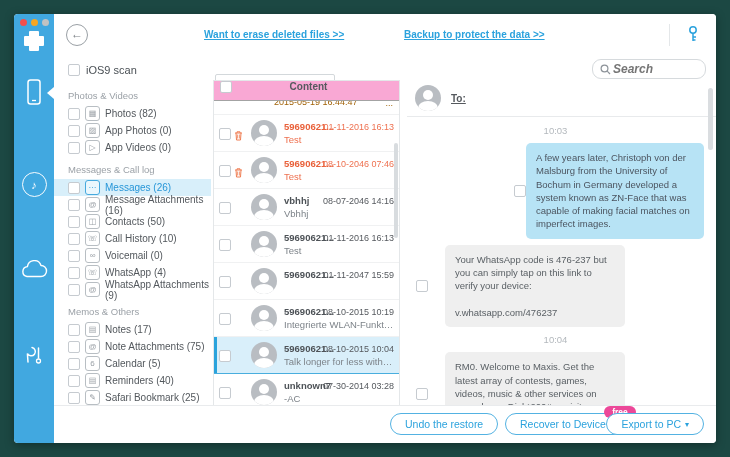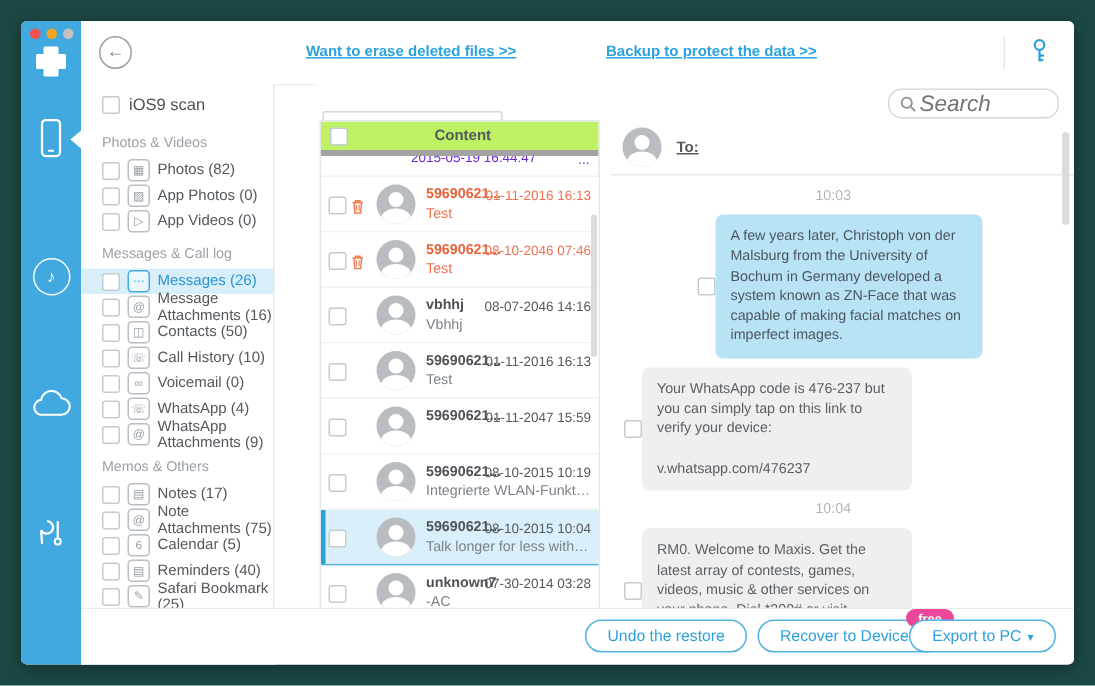--- a/index.html
+++ b/index.html
@@ -23,44 +23,44 @@
   .hdr{position:absolute;left:40px;right:0;top:0;height:42px;background:#fff;
        border-bottom:1px solid #ebedef;border-radius:0 4px 0 0;}
   .back{position:absolute;left:12px;top:10px;width:20px;height:20px;border:1px solid #9aa0a5;
         border-radius:50%;color:#7d8287;font-size:12px;line-height:19px;text-align:center;cursor:pointer;}
   .toplink{position:absolute;top:15px;font-size:10px;font-weight:bold;color:#2ba2dd;
         text-decoration:underline;cursor:pointer;}
   #link1{left:150px;} #link2{left:350px;}
   .hdiv{position:absolute;right:46px;top:10px;width:1px;height:22px;background:#e4e7e9;}
   .keybtn{position:absolute;right:14px;top:10px;cursor:pointer;}
   
-  .sidebar{position:absolute;left:40px;top:42px;width:129px;bottom:0;background:#fff;
+  .sidebar{position:absolute;left:40px;top:42px;width:158px;bottom:0;background:#fff;
         border-right:1px solid #e5e8ea;overflow:hidden;padding-top:5px;box-sizing:border-box;}
   .scanrow{display:flex;align-items:center;gap:6px;padding:3px 0 6px 14px;font-size:11px;color:#4a5055;}
   .sec{font-size:9.5px;color:#9ba1a7;padding:8px 0 4px 14px;}
   .sitem{display:flex;align-items:center;gap:5px;height:17px;padding-left:14px;font-size:10px;
         color:#53585d;cursor:pointer;}
   .sitem .glyph{width:13px;height:13px;border:1px solid #b8bec3;border-radius:3px;color:#9aa0a6;
         font-size:8px;display:flex;align-items:center;justify-content:center;flex:none;line-height:1;}
   .sitem.sel{background:#d8effa;color:#2796d8;}
   .sitem.sel .glyph{border-color:#45a9de;color:#45a9de;background:#eaf7fd;}
   .cb{width:10px;height:10px;border:1px solid #c6cbd0;border-radius:2px;background:#fff;flex:none;cursor:pointer;}
   
   .middle{position:absolute;left:197px;top:42px;width:196px;bottom:37px;background:#fff;}
   .filterbox{position:absolute;left:4px;top:18px;width:118px;height:18px;border:1px solid #d3d8db;
         border-radius:2px;display:flex;align-items:center;}
   .filterbox input{border:none;outline:none;flex:1;font-size:9.5px;color:#6b7177;padding:0 0 0 6px;
         font-family:"Liberation Sans",sans-serif;background:transparent;min-width:0;}
   .chev{color:#8a9095;font-size:8px;padding:0 5px;flex:none;}
   .listbox{position:absolute;left:2px;top:24px;width:187px;bottom:0;border:1px solid #e4e7e9;
         border-bottom:none;box-sizing:border-box;overflow:hidden;background:#fff;}
-  .lhead{height:19px;border-bottom:4px solid #a3a3a3;display:flex;align-items:center;background:#bef264;}
+  .lhead{height:19px;border-bottom:1px solid #a3a3a3;display:flex;background:#f9a8d4;}
   .lhead .cb{margin-left:6px;}
   .lhead .ht{flex:1;text-align:center;font-size:10px;font-weight:bold;color:#55595e;}
-  .partial{height:13px;overflow:hidden;position:relative;border-bottom:1px solid #f0f1f2;color:#6d28d9;}
+  .partial{height:13px;overflow:hidden;position:relative;border-bottom:1px solid #f0f1f2;color:#a16207;}
   .partial .pd{position:absolute;left:60px;top:-4px;font-size:9px;}
   .partial .pe{position:absolute;right:6px;top:-3px;font-size:9px;}
   .lrow{height:36px;border-bottom:1px solid #f0f1f2;position:relative;cursor:pointer;background:#fff;}
   .lrow .cb{position:absolute;left:5px;top:13px;}
   .lrow .trash{position:absolute;left:20px;top:12px;}
   .avatar{position:absolute;left:37px;top:5px;width:26px;height:26px;border-radius:50%;
         background:#b9bdc2;overflow:hidden;}
   .avatar::before{content:"";position:absolute;left:8px;top:5px;width:10px;height:10px;border-radius:50%;background:#fff;}
   .avatar::after{content:"";position:absolute;left:3px;top:16px;width:20px;height:14px;border-radius:50%;background:#fff;}
   .rname{position:absolute;left:70px;top:6px;font-size:9.5px;font-weight:bold;color:#4d5257;
@@ -70,37 +70,37 @@
         white-space:nowrap;overflow:hidden;text-overflow:ellipsis;}
   .lrow.del .rname,.lrow.del .rdate,.lrow.del .rprev{color:#ee7150;}
   .lrow.del .rname{color:#e9613a;}
   .lrow.sel{background:#d9effa;border-bottom:1px solid #49aede;}
   .lrow.sel::before{content:"";position:absolute;left:0;top:0;bottom:0;width:3px;background:#2aa3dc;}
   .mscroll{position:absolute;right:1px;top:62px;width:4px;height:95px;background:#d8dcdf;border-radius:2px;cursor:pointer;}
   
   .chat{position:absolute;left:393px;top:42px;right:0;bottom:37px;background:#fff;border-radius:0 0 4px 0;}
   .searchbox{position:absolute;right:10px;top:3px;width:112px;height:18px;border:1px solid #d6dadd;
         border-radius:9px;display:flex;align-items:center;background:#fff;}
-  .searchbox input{border:none;outline:none;flex:1;font-size:15px;font-style:italic;color:#7c8288;
-        padding:0 6px 0 2px;font-family:"Liberation Sans",sans-serif;background:transparent;min-width:0;}
+  .searchbox input{border:none;outline:none;flex:1;font-size:12px;font-style:italic;color:#7c8288;
+        padding:0 6px 0 2px;font-family:"Liberation Sans",sans-serif;background:transparent;min-width:0;font-weight:bold;}
   .searchbox svg{margin-left:7px;flex:none;}
   .chead{position:absolute;left:0;right:0;top:24px;height:36px;border-bottom:1px solid #e8eaec;}
   .chead .avatar{left:8px;top:5px;}
   .tolabel{position:absolute;left:44px;top:13px;font-size:10px;font-weight:bold;color:#55595e;text-decoration:underline;}
   .recips{position:absolute;left:66px;top:13px;right:4px;font-size:10px;color:#36a5de;
         white-space:nowrap;overflow:hidden;}
   .msgs{position:absolute;left:0;right:12px;top:60px;bottom:0;overflow:hidden;padding-top:2px;}
   .time{ text-align:center;font-size:9.5px;color:#b3b8bd;margin:7px 0;}
   .brow{display:flex;align-items:center;margin:6px 0;}
   .brow .cb{margin-left:9px;flex:none;}
   .bubble{border-radius:5px;padding:8px 10px;font-size:9.5px;line-height:1.4;color:#5a6065;
         white-space:pre-line;box-sizing:border-box;}
-  .brow.right{justify-content:center;}
+  .brow.right{justify-content:flex-end;}
   .brow.right .bubble{background:#b7e3f5;width:178px;margin-right:0;color:#4c5560;}
-  .brow.left .bubble{background:#efefef;width:180px;}
+  .brow.left .bubble{background:#efefef;width:180px;margin-left:17px;}
   .cscroll{position:absolute;right:3px;top:32px;width:5px;height:62px;background:#dadde0;border-radius:3px;cursor:pointer;}
   
   .footer{position:absolute;left:40px;right:0;bottom:0;height:37px;background:#fff;
         border-top:1px solid #e9ebed;border-radius:0 0 4px 0;}
   .fbtn{position:absolute;top:7px;height:22px;border:1px solid #53b2e2;border-radius:12px;
         background:#fff;color:#2ba2dd;font-size:10.5px;padding:0 14px;display:flex;align-items:center;
         gap:4px;cursor:pointer;box-sizing:border-box;white-space:nowrap;font-family:"Liberation Sans",sans-serif;}
   .fbtn .chev{padding:0;font-size:8px;color:#2ba2dd;}
   #btn-undo-restore{left:336px;} #btn-recover-to-device{left:451px;} #btn-export-to-pc{right:12px;}
   .badge{position:absolute;top:-8px;right:-8px;background:#ec4899;color:#fff;font-size:8.5px;

